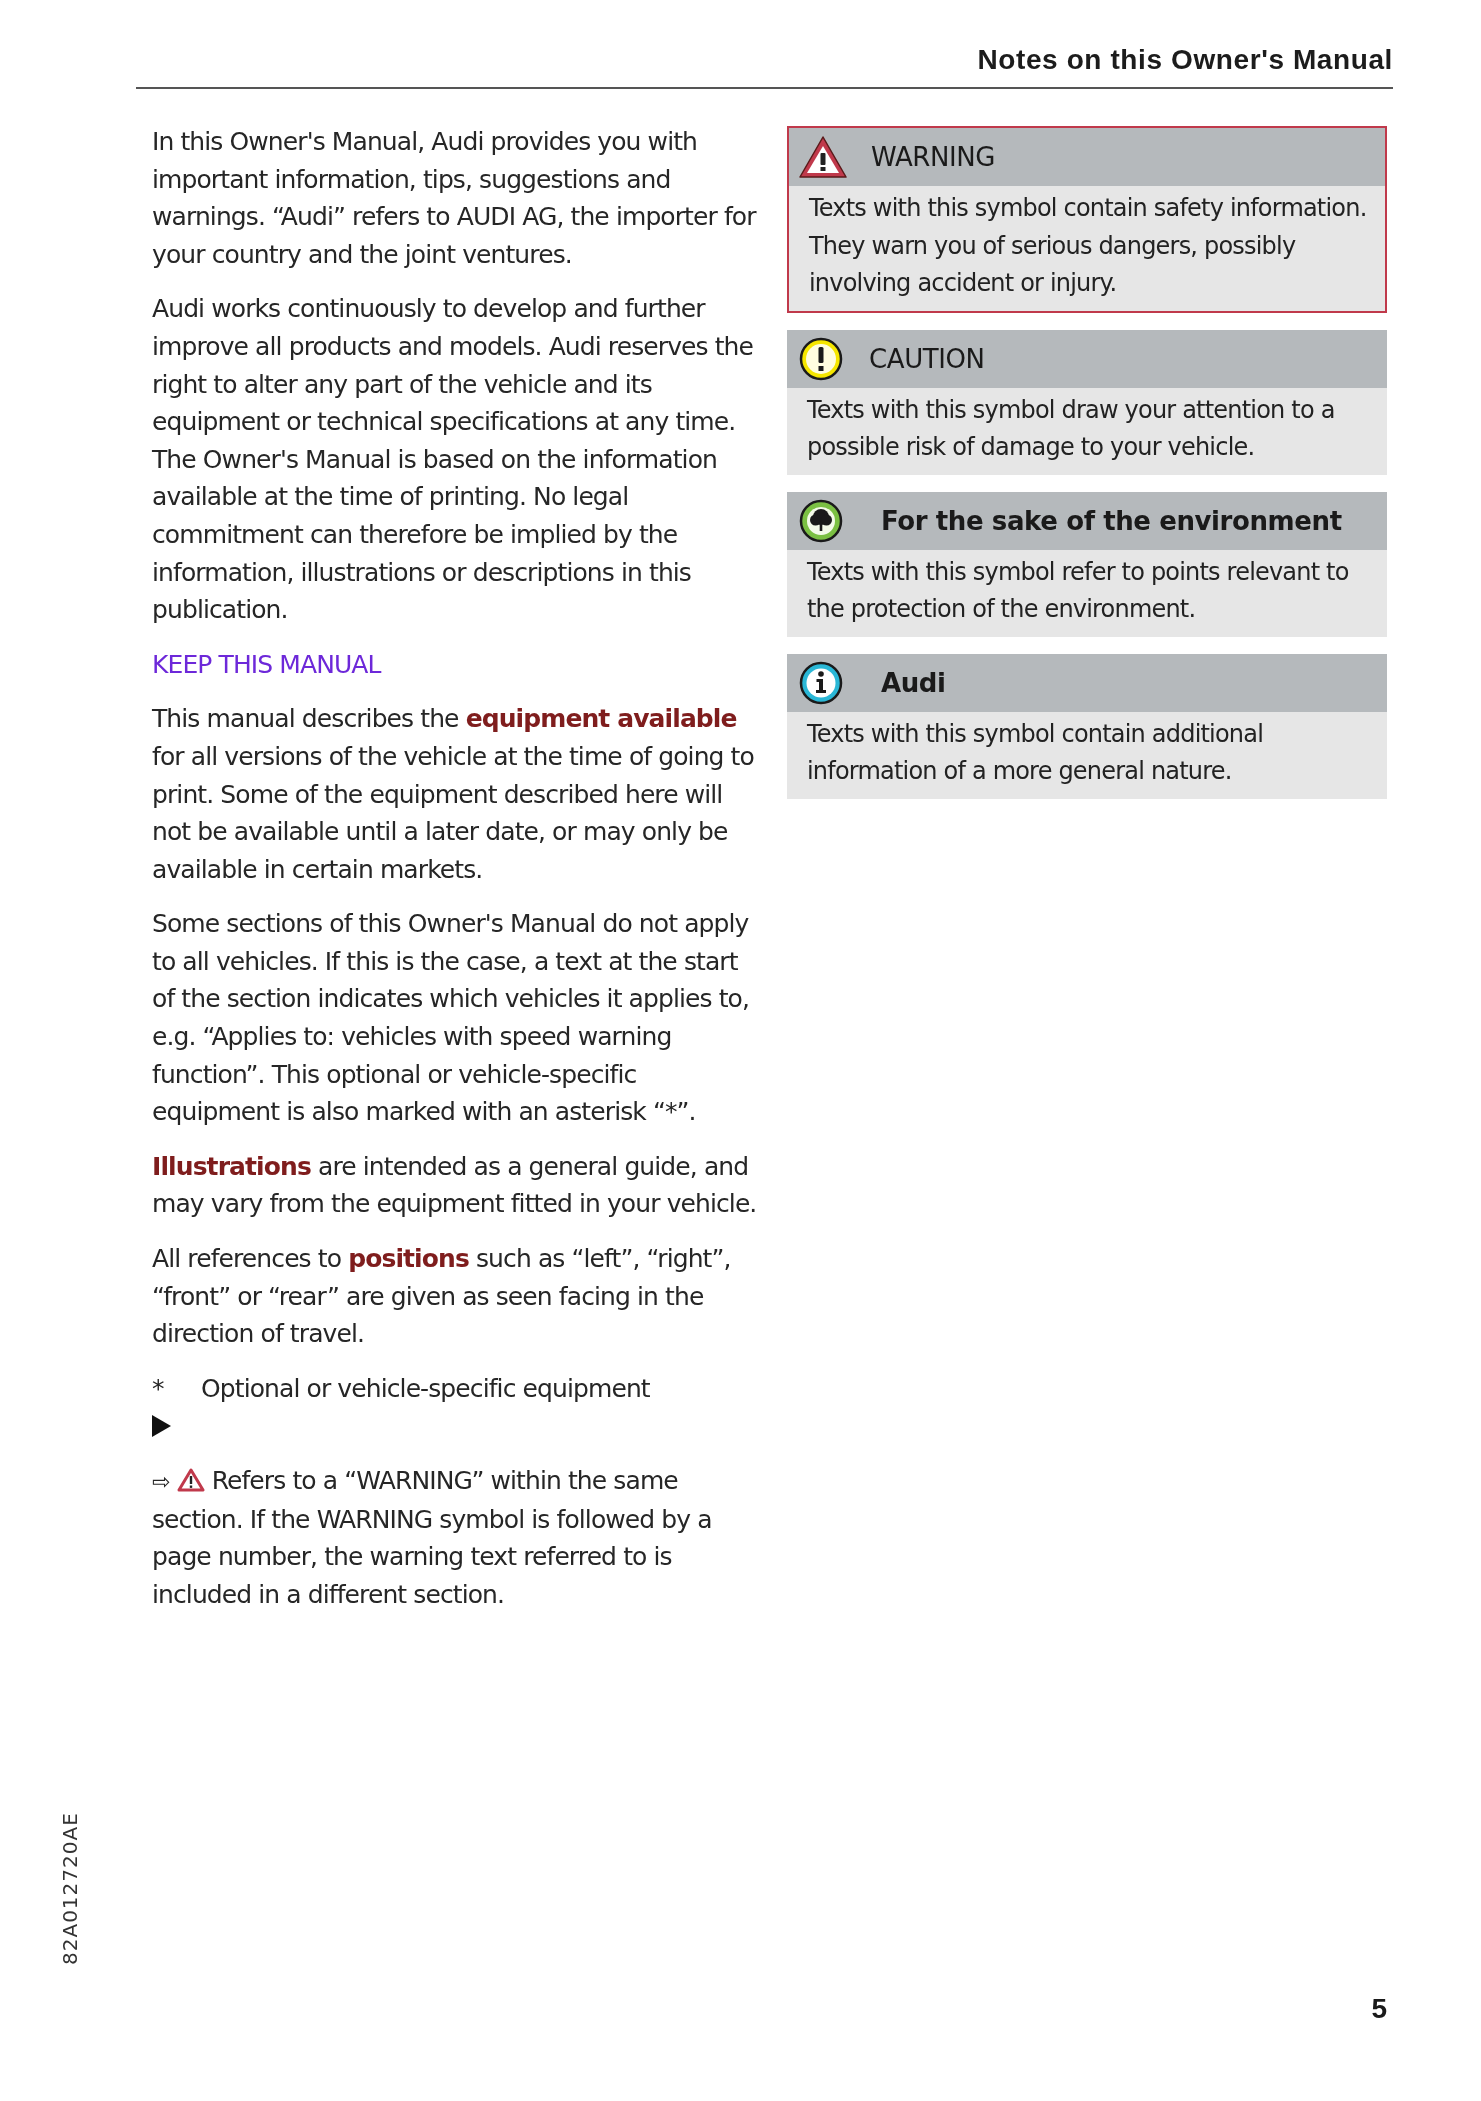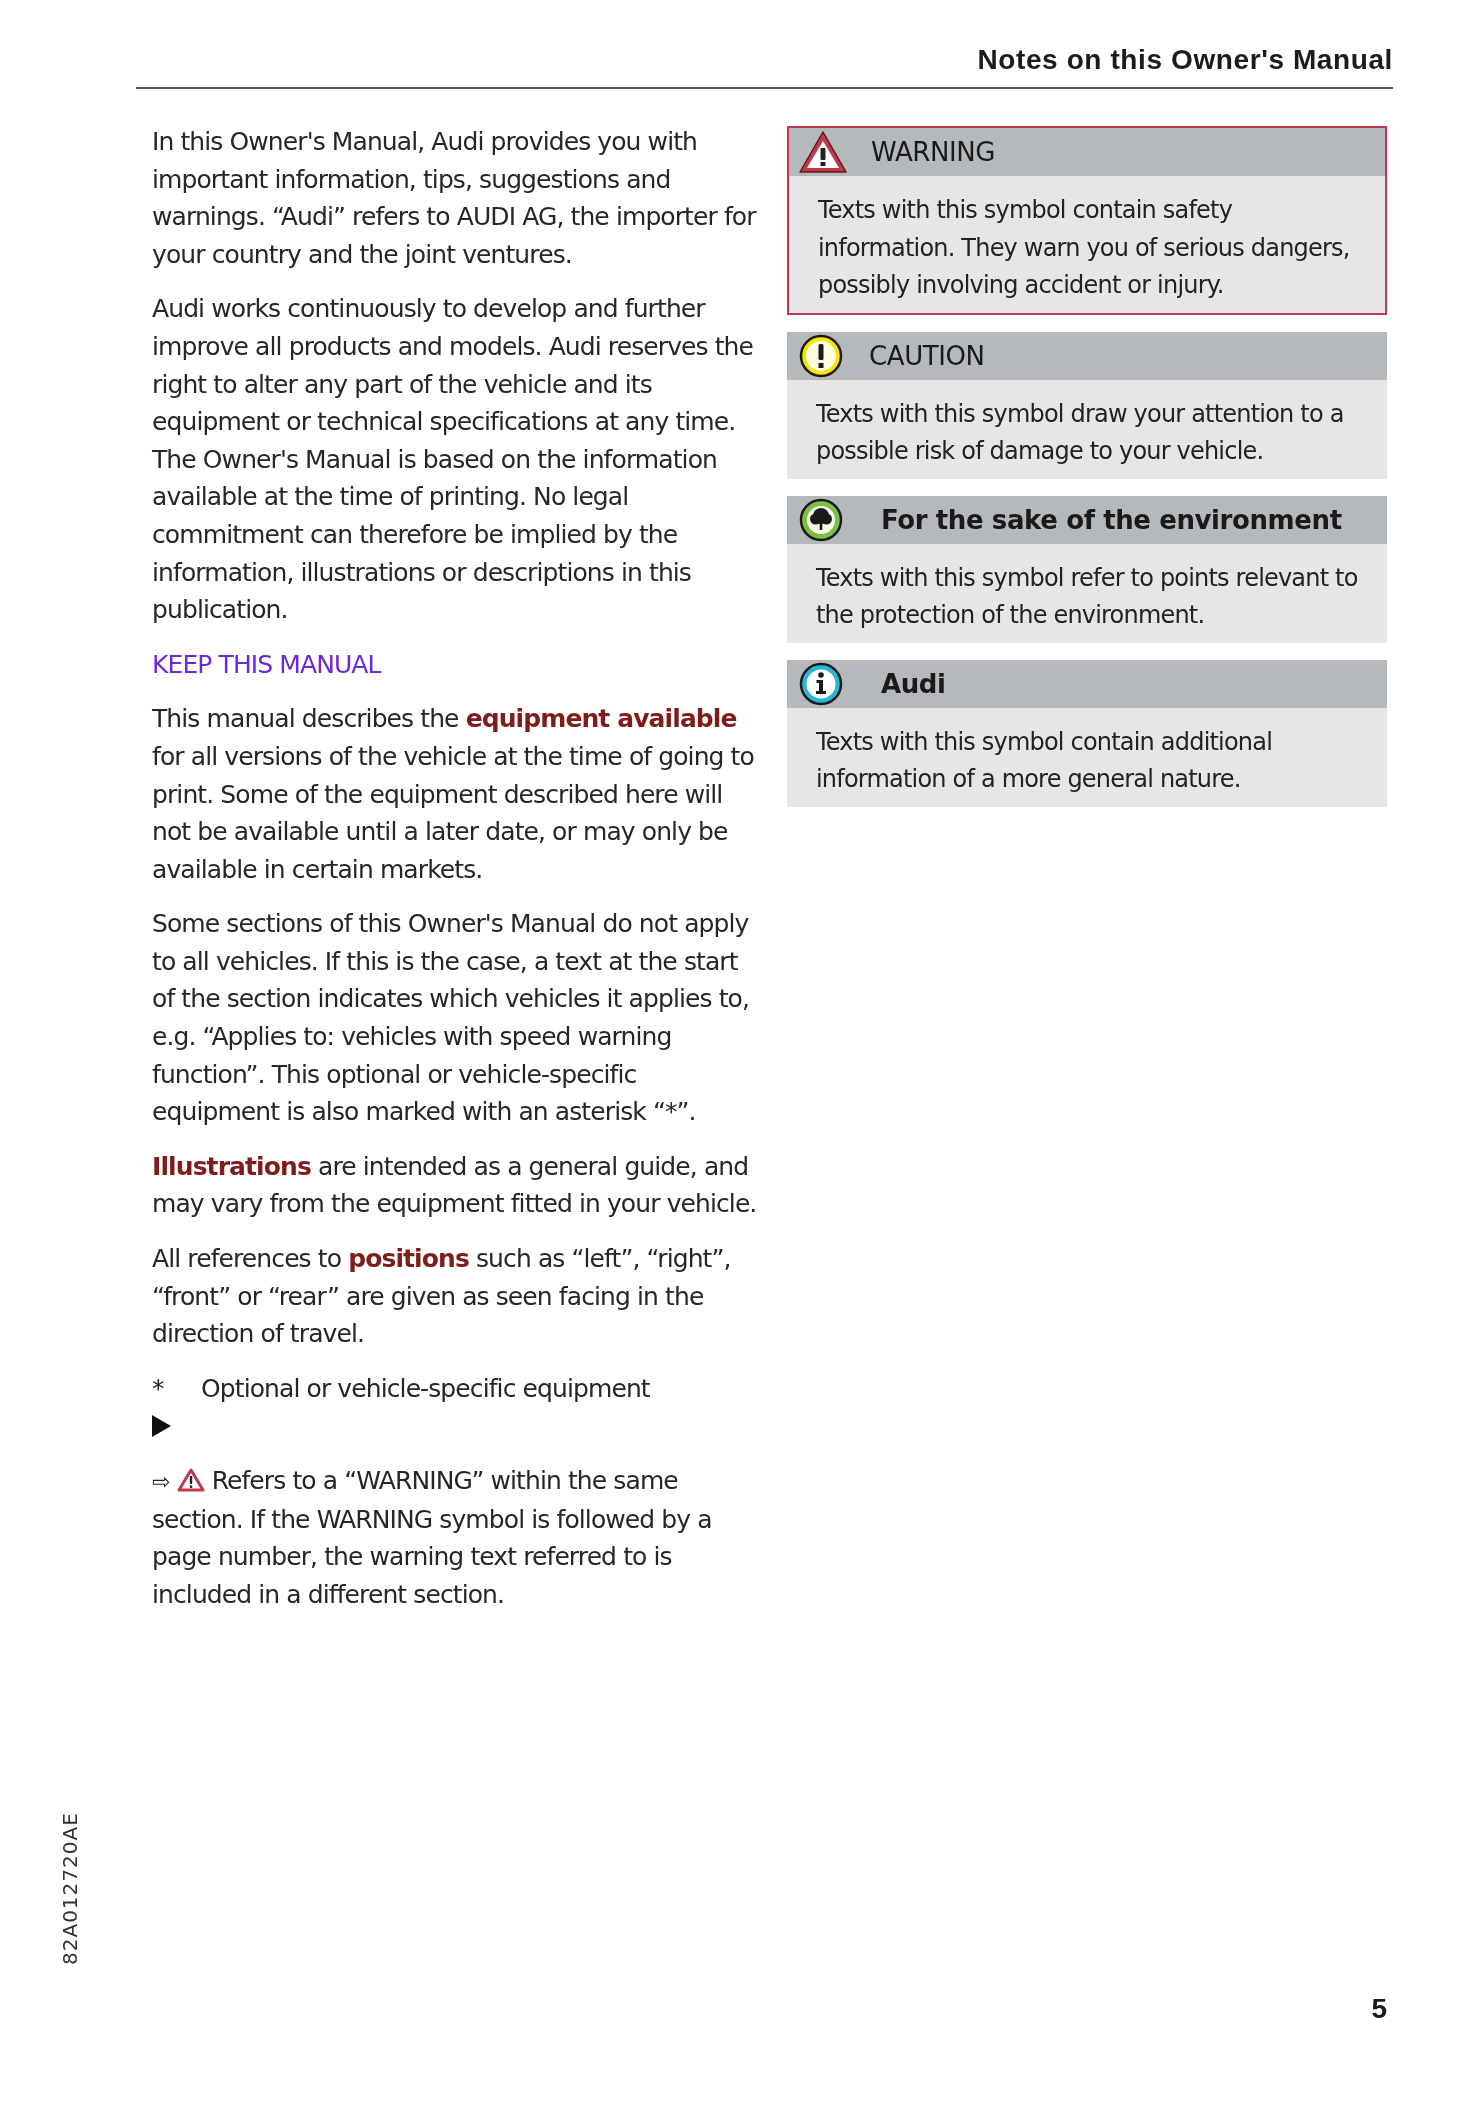--- a/index.html
+++ b/index.html
@@ -27,30 +27,30 @@
   .legend-item { display: flex; }
   .legend-sym { width: 49px; flex: 0 0 49px; }
   .tri-mark { display: inline-block; width: 0; height: 0; border-top: 11px solid transparent; border-bottom: 11px solid transparent; border-left: 19px solid #111; vertical-align: -3px; }
   .ref-arrow { font-size: 22px; }
   .inline-warn { display: inline-block; width: 28px; height: 24px; vertical-align: -3px; }
 
   .right-col { position: absolute; left: 787px; top: 126px; width: 600px; }
   .box { margin-bottom: 17px; background: #e6e6e6; }
   .box.warning { border: 2px solid #c0394b; margin-bottom: 17px; }
   .box-head {
-    background: #b5b9bc; height: 48px; display: flex; align-items: center;
+    background: #b5b9bc; height: 58px; display: flex; align-items: center;
     font-family: "DejaVu Sans", sans-serif; font-size: 26px; color: #1a1a1a; letter-spacing: -0.4px;
   }
   .box-head .ico { width: 52px; height: 52px; margin-left: 8px; margin-right: 22px; display: flex; align-items: center; justify-content: center; }
   .box-head .title { font-weight: normal; }
   .box-head .title.bold { font-weight: bold; margin-left: 12px; }
   .box-body {
-    padding: 16px 16px 8px 20px;
+    padding: 4px 16px 8px 20px;
     font-family: "DejaVu Sans", sans-serif; font-size: 24px; line-height: 37.5px;
-    color: #222; letter-spacing: -0.8px; margin-left: 9px;
+    color: #222; letter-spacing: -0.8px;
   }
   .doc-code {
     position: absolute; left: 58px; top: 1965px; transform-origin: left top; transform: rotate(-90deg);
     font-family: "DejaVu Sans", sans-serif; font-size: 20px; color: #333; letter-spacing: 1px;
   }
   .page-number {
     position: absolute; right: 94px; top: 1993px;
     font-family: "Liberation Sans", sans-serif; font-weight: bold; font-size: 28px; color: #1a1a1a;
   }
 </style>

